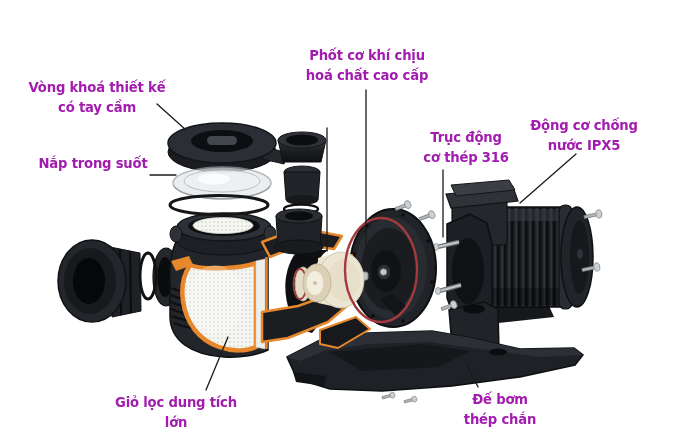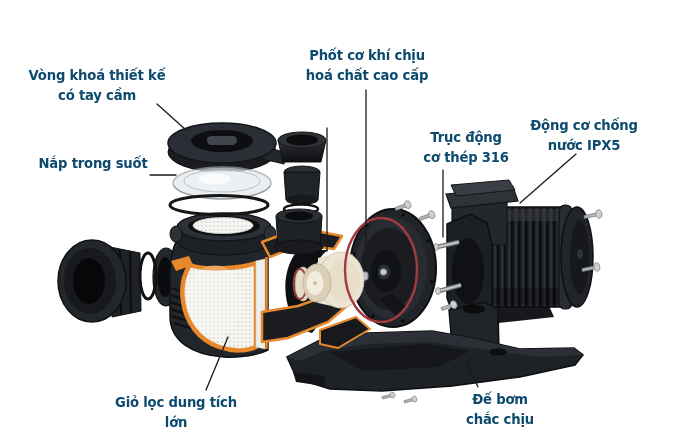--- a/index.html
+++ b/index.html
@@ -1,20 +1,20 @@
 <!DOCTYPE html>
 <html><head>
 <meta charset="utf-8">
 <style>
   html,body{margin:0;padding:0;background:#ffffff;}
   #stage{position:relative;width:700px;height:447px;background:#ffffff;overflow:hidden;
          font-family:"DejaVu Sans","Liberation Sans",sans-serif;}
   #figure-svg{position:absolute;left:0;top:0;}
   .label{position:absolute;transform:translateX(-50%);text-align:center;
-         font-weight:bold;font-size:13.2px;line-height:1.5;color:#0c4a6e;
+         font-weight:bold;font-size:13.2px;line-height:1.5;color:#a21caf;
          white-space:pre-line;width:max-content;letter-spacing:-0.2px;}
 </style>
 </head>
 <body>
 
 <div id="stage">
 
 <svg id="figure-svg" width="700" height="447" viewBox="0 0 700 447">
   <defs>
     <pattern id="mesh" width="4" height="4" patternUnits="userSpaceOnUse">
@@ -224,26 +224,26 @@
     <line x1="150" y1="175" x2="176" y2="175"></line>
     <line x1="327" y1="128" x2="327" y2="251"></line>
     <line x1="366" y1="90" x2="366" y2="246"></line>
     <line x1="443" y1="170" x2="443" y2="237"></line>
     <line x1="576" y1="154" x2="520" y2="203"></line>
     <line x1="206" y1="390" x2="228" y2="337"></line>
     <line x1="478" y1="387" x2="466" y2="362"></line>
   </g>
 </svg>
 
-  <div class="label" style="left:97px;top:66px;">Vòng khoá thiết kế
+  <div class="label" style="left:97px;top:78px;">Vòng khoá thiết kế
 có tay cầm</div>
   <div class="label" style="left:93px;top:154px;">Nắp trong suốt</div>
   <div class="label" style="left:367px;top:46px;">Phốt cơ khí chịu
 hoá chất cao cấp</div>
   <div class="label" style="left:445px;top:128px;margin-left:21px;">Trục động
 cơ thép 316</div>
   <div class="label" style="left:584px;top:116px;">Động cơ chống
 nước IPX5</div>
   <div class="label" style="left:176px;top:393px;">Giỏ lọc dung tích
 lớn</div>
   <div class="label" style="left:500px;top:390px;">Đế bơm
-chắc chịu</div>
+thép chắn</div>
 </div>
 
 </body></html>

